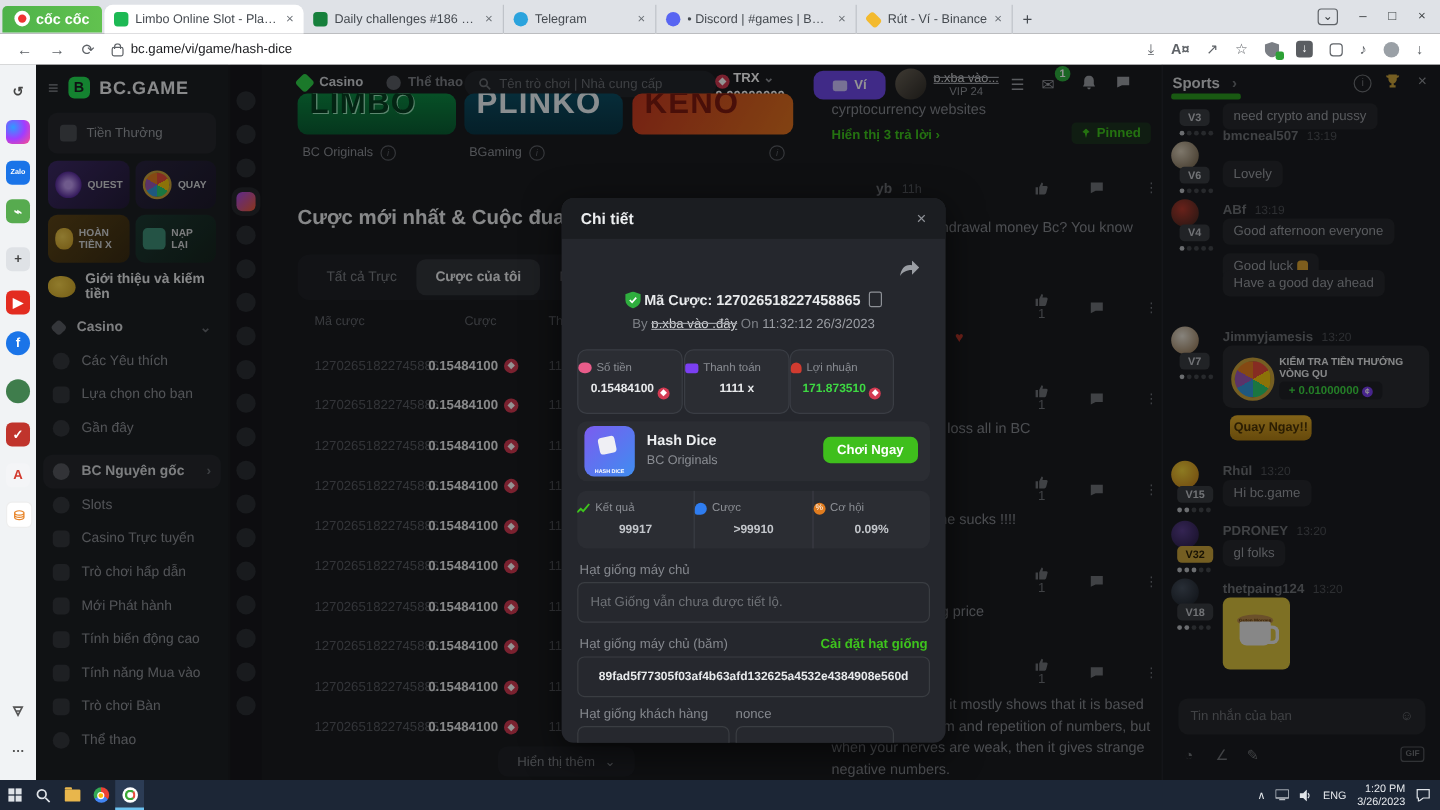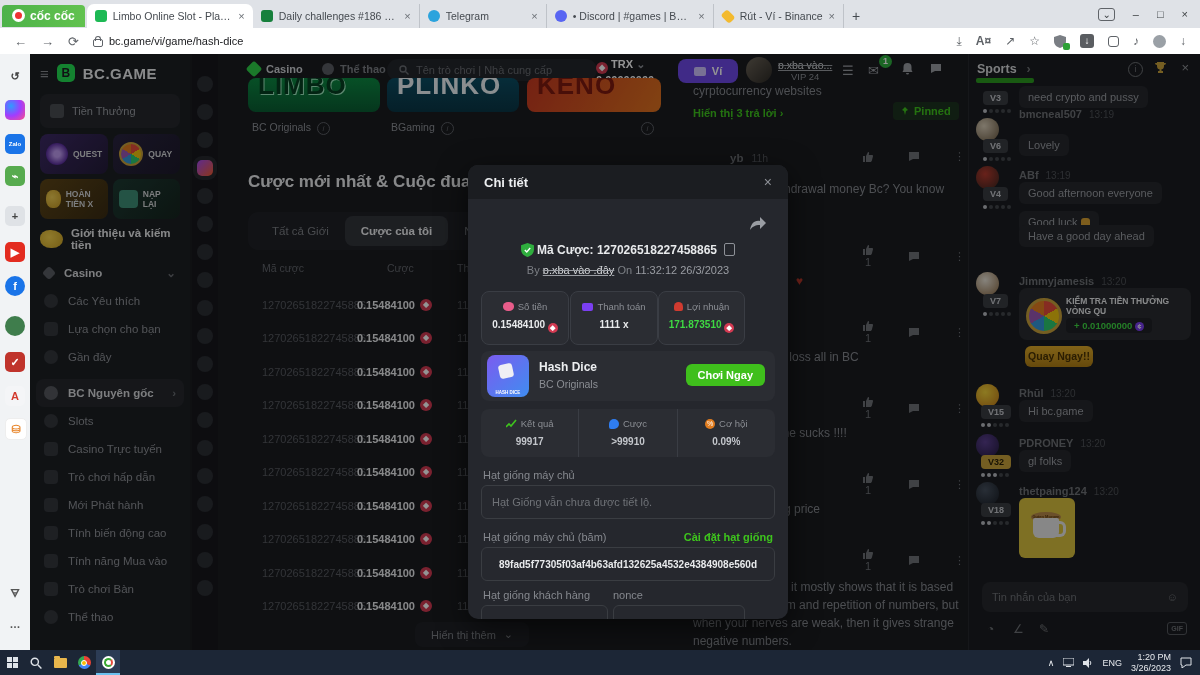--- a/index.html
+++ b/index.html
@@ -135,21 +135,21 @@
     border-radius:10px;overflow:hidden;box-shadow:0 8px 30px rgba(0,0,0,.6);margin-top:39px;}
   .mhead{height:34px;background:#1b1d21;display:flex;align-items:center;justify-content:space-between;padding:0 16px;}
   .mtitle{color:#eceef0;font-weight:bold;font-size:13px;}
   .mclose{color:#8e9197;font-size:14px;}
   .mshare{position:absolute;right:22px;top:52px;}
   .midline{position:absolute;left:0;right:0;top:78px;text-align:center;color:#e8eaec;font-weight:bold;font-size:12px;}
   .byline{position:absolute;left:0;right:0;top:99px;text-align:center;color:#7d8086;font-size:11px;}
   .scrib{color:#d5d7da;text-decoration:line-through underline;text-decoration-color:#9a9da3;}
   .statbox{position:absolute;width:86px;height:52px;background:#2b2d33;border:1px solid #3a3d44;border-radius:8px;
     top:126px;text-align:center;}
-  .stlbl{color:#8b8e94;font-size:9.5px;margin-top:9px;display:flex;justify-content:center;gap:4px;align-items:center;}
+  .stlbl{color:#8b8e94;font-size:9.5px;margin-top:9px;display:flex;justify-content:flex-start;gap:4px;align-items:center;}
   .stval{color:#e8eaec;font-weight:bold;font-size:10px;margin-top:7px;}
   .gamecard{position:absolute;left:13px;right:13px;top:186px;height:50px;background:#2b2d33;border-radius:8px;}
   .gicon{position:absolute;left:6px;top:4px;width:42px;height:42px;border-radius:8px;
     background:linear-gradient(135deg,#7b5cf0,#3f8df0);}
   .gicon .lbl{position:absolute;bottom:2px;left:0;right:0;text-align:center;font-size:4.5px;color:#fff;font-weight:bold;}
   .gicon .dice{position:absolute;left:12px;top:9px;width:14px;height:14px;background:#efeff4;border-radius:3px;transform:rotate(-12deg);}
   .playbtn{position:absolute;right:10px;top:13px;background:#3fbf1c;color:#fff;font-weight:bold;
     border-radius:6px;padding:5px 12px;font-size:11px;}
   .resbox{position:absolute;left:13px;right:13px;top:244px;height:48px;background:#2b2d33;border-radius:8px;display:flex;}
   .rescol{flex:1;text-align:center;border-right:1px solid #3a3d44;}
@@ -433,21 +433,21 @@
     <div class="blabel" style="left:361px;top:67px">
       <span>BGaming</span><span class="infoc">i</span>
     </div>
     <div class="blabel" style="left:605px;top:67px">
       <span class="infoc">i</span>
     </div>
 
     <h1 class="h1" style="left:218px;top:118px;margin:0">Cược mới nhất &amp; Cuộc đua</h1>
 
     <div class="btabs" style="left:218px;top:158px;width:420px;height:38px;padding:0 8px">
-      <span class="btab">Tất cả Giới</span>
+      <span class="btab">Tất cả Trực</span>
       <span class="btab act">Cược của tôi</span>
       <span class="btab">Ng</span>
     </div>
 
     <div class="thead" style="left:232px;top:208px">Mã cược</div>
     <div class="thead" style="left:357px;top:208px">Cược</div>
     <div class="thead" style="left:427px;top:208px">Thờ</div>
 
     <div class="trow" style="left:188px;top:238px;width:560px">
       <span class="cid">12702651822745886</span>

